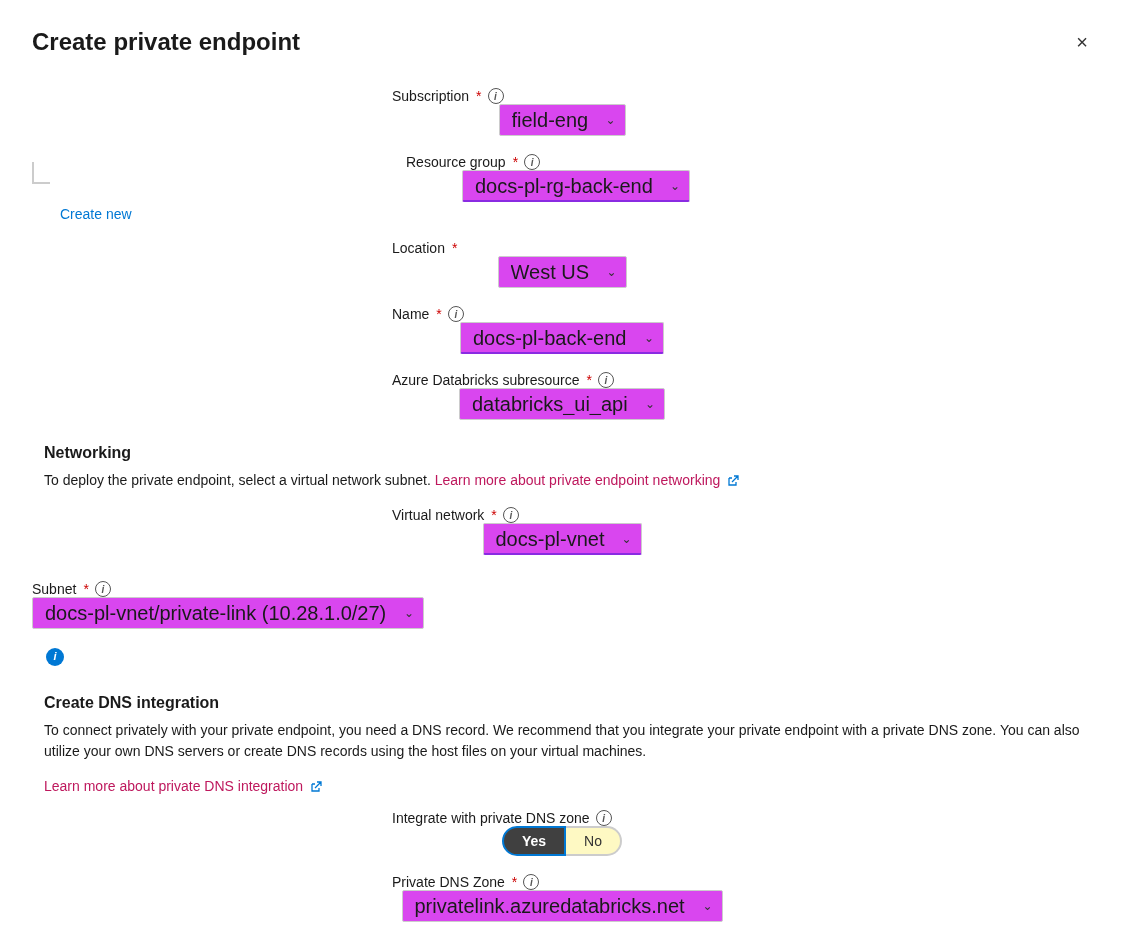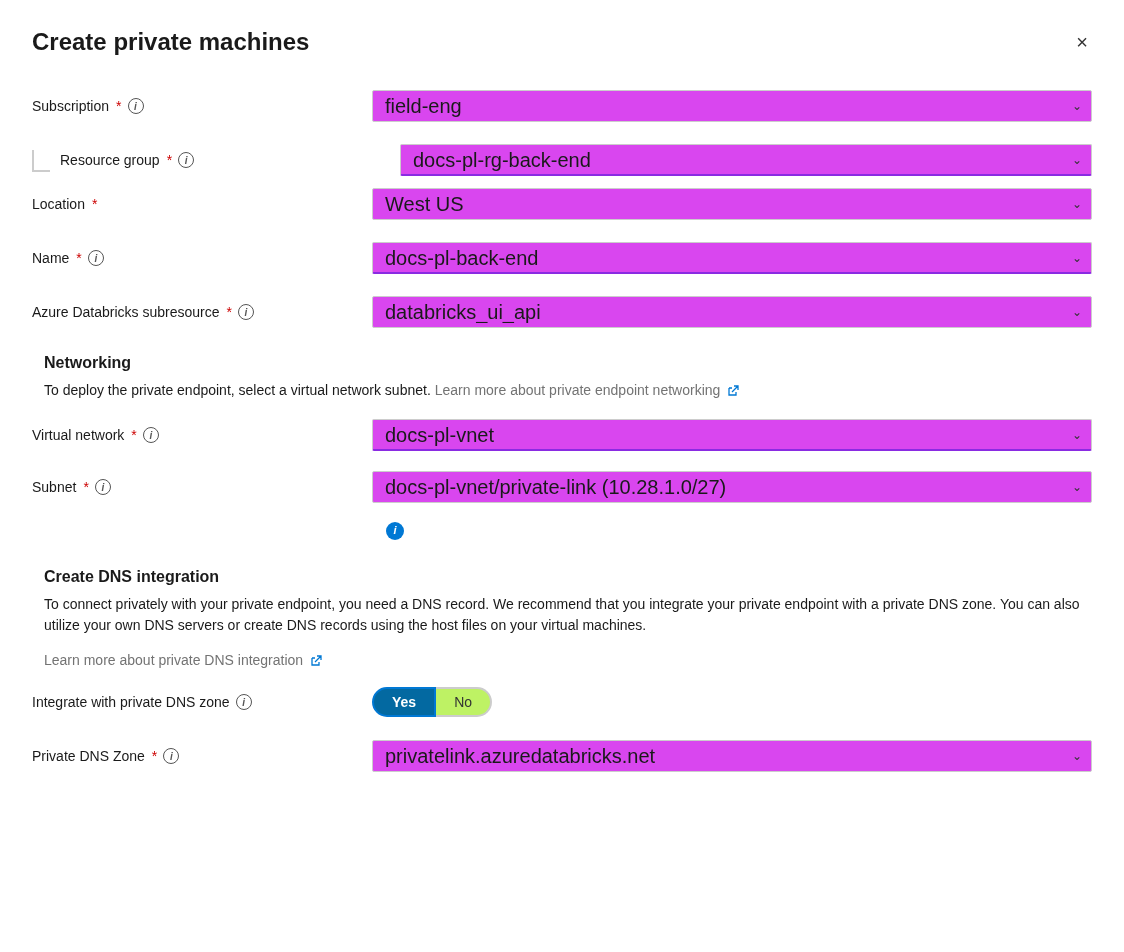--- a/index.html
+++ b/index.html
@@ -34,20 +34,21 @@
       font-size: 20px;
       color: #333;
       padding: 4px;
       line-height: 1;
     }
     .form-row {
       display: flex;
       align-items: center;
       margin-bottom: 18px;
       min-height: 36px;
+      flex-direction: column;
     }
     .form-row.resource-group-row {
       margin-bottom: 4px;
     }
     .label-col {
       width: 340px;
       display: flex;
       align-items: center;
       gap: 6px;
       flex-shrink: 0;
@@ -128,21 +129,21 @@
       color: #1a1a1a;
       margin-bottom: 8px;
     }
     .section-description {
       font-size: 14px;
       color: #1a1a1a;
       margin-bottom: 16px;
       line-height: 1.5;
     }
     .section-description a, .learn-more-link {
-      color: #737373;
+      color: #be185d;
       text-decoration: none;
       cursor: pointer;
     }
     .external-link-icon {
       display: inline-block;
       width: 12px;
       height: 12px;
       margin-left: 3px;
       vertical-align: middle;
     }
@@ -170,31 +171,31 @@
       font-weight: bold;
       flex-shrink: 0;
       margin-top: 1px;
     }
     .toggle-group {
       display: flex;
       align-items: center;
       gap: 0;
     }
     .toggle-btn-yes {
-      background: #0369a1;
+      background: #404040;
       color: #fff;
       border: 2px solid #0078d4;
       border-radius: 20px 0 0 20px;
       padding: 5px 18px;
       font-size: 14px;
       font-weight: 600;
       cursor: pointer;
     }
     .toggle-btn-no {
-      background: #bef264;
+      background: #fef9c3;
       color: #333;
       border: 2px solid #ccc;
       border-left: none;
       border-radius: 0 20px 20px 0;
       padding: 5px 18px;
       font-size: 14px;
       cursor: pointer;
     }
     .rg-indent-wrapper {
       display: flex;
@@ -213,21 +214,21 @@
     .rg-content {
       flex: 1;
     }
   </style>
 </head>
 <body>
 
 <div class="dialog">
 
   <div class="dialog-header">
-    <h1 class="dialog-title">Create private machines</h1>
+    <h1 class="dialog-title">Create private endpoint</h1>
     <button class="close-btn">×</button>
   </div>
 
   <div class="form-row">
     <div class="label-col">
       <span class="field-label">Subscription</span>
       <span class="required-star">*</span>
       <span class="info-icon">i</span>
     </div>
     <div class="field-col">
@@ -251,20 +252,21 @@
         </div>
         <div class="field-col">
           <div class="select-wrapper">
             <select class="select-field active-border">
               <option>docs-pl-rg-back-end</option>
             </select>
             <span class="chevron-icon">⌄</span>
           </div>
         </div>
       </div>
+      <a class="create-new-link">Create new</a>
     </div>
   </div>
 
   <div class="form-row">
     <div class="label-col">
       <span class="field-label">Location</span>
       <span class="required-star">*</span>
     </div>
     <div class="field-col">
       <div class="select-wrapper">

